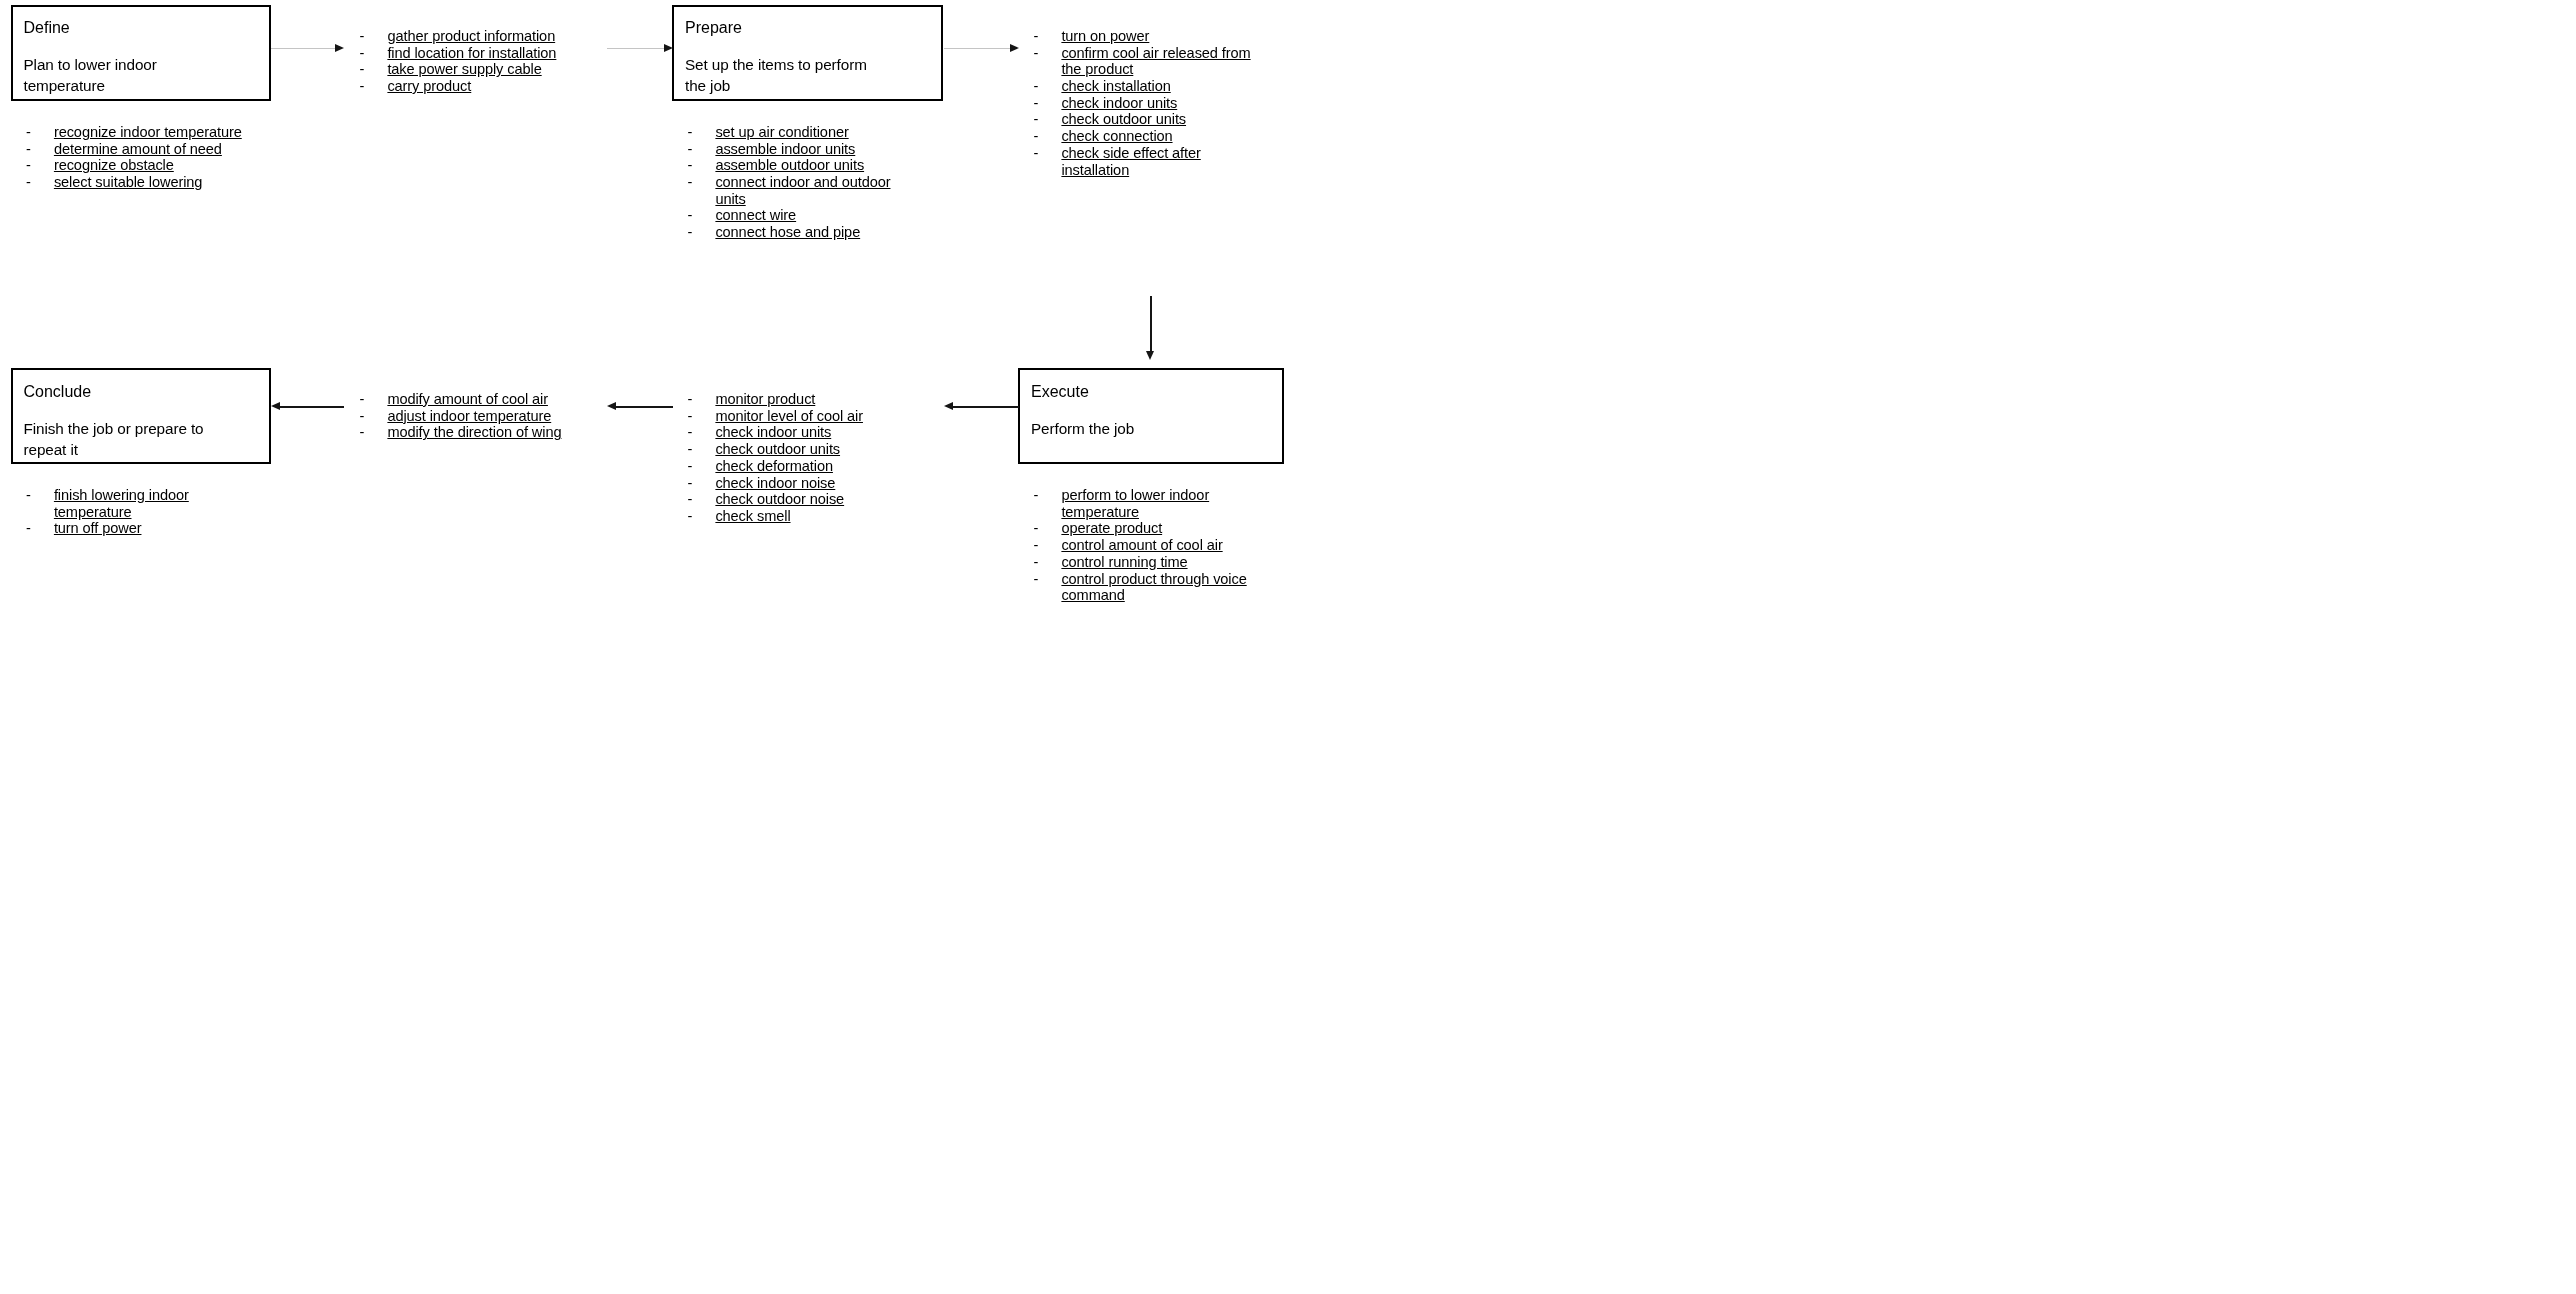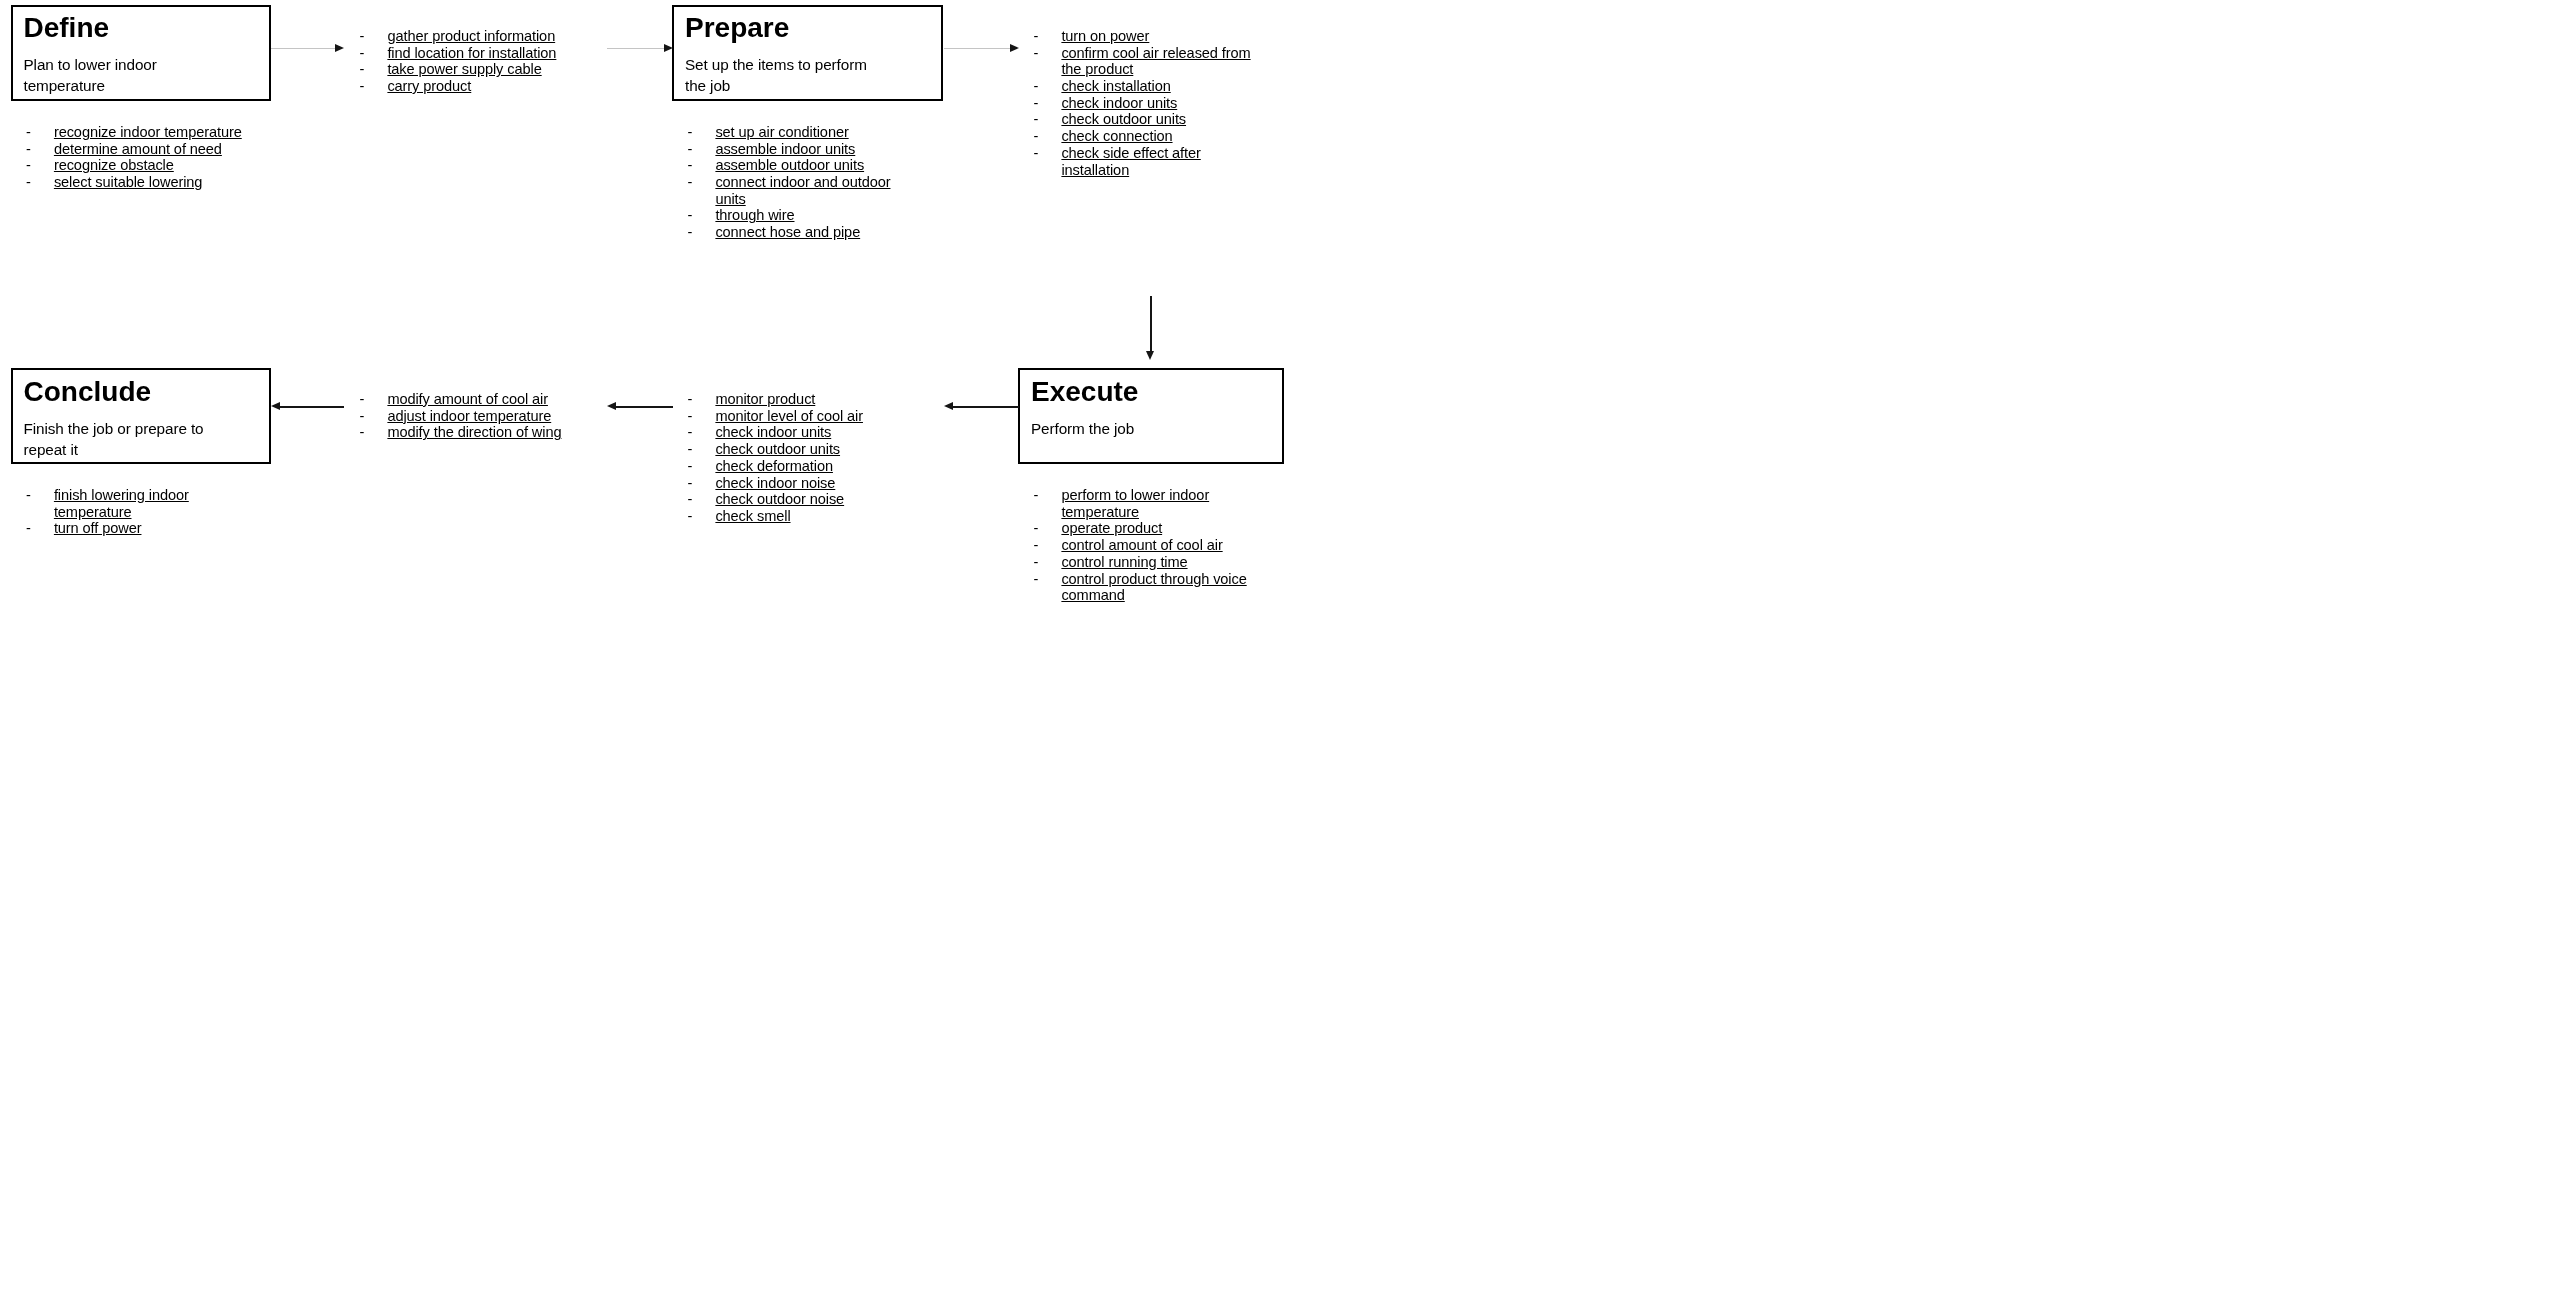--- a/index.html
+++ b/index.html
@@ -21,23 +21,23 @@
   }
   .cell{position:absolute;}
   .box{
     border:2.1px solid var(--border);
     background:var(--bg);
     box-sizing:border-box;
     height:96px;
     padding:5.6px 8.4px 5.6px 11px;
   }
   .title{
-    font-size:28px;
+    font-size:16px;
     line-height:31px;
-    font-weight:700;
+    font-weight:400;
     white-space:pre-line;
     margin-bottom:11px;
   }
   .desc{
     font-size:15.3px;
     line-height:21px;
     letter-spacing:-0.1px;
     white-space:pre-line;
   }
   .tasks{
@@ -160,21 +160,21 @@
           <span class="dash">-</span>
           <span class="task-text">assemble outdoor units</span>
         </div>
         <div class="task-row">
           <span class="dash">-</span>
           <span class="task-text">connect indoor and outdoor
 units</span>
         </div>
         <div class="task-row">
           <span class="dash">-</span>
-          <span class="task-text">through wire</span>
+          <span class="task-text">connect wire</span>
         </div>
         <div class="task-row">
           <span class="dash">-</span>
           <span class="task-text">connect hose and pipe</span>
         </div>
       </div>
   </div>
 
   <div class="cell" style="left:1018px;top:4.9px;width:266px">
     <div class="tasks">

